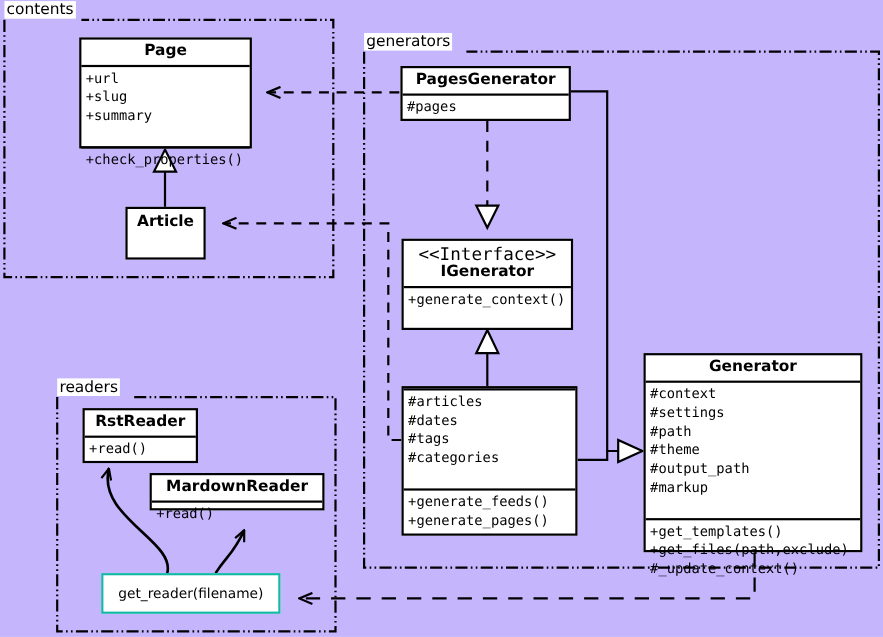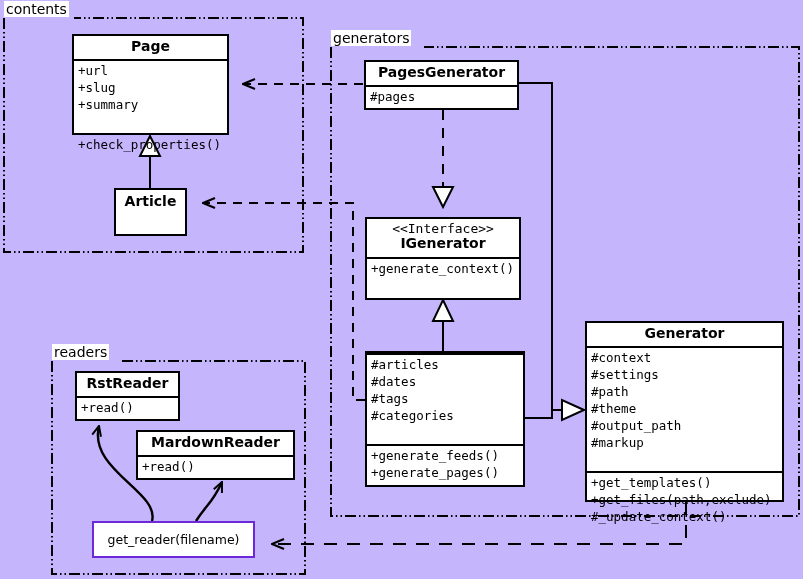--- a/index.html
+++ b/index.html
@@ -26,42 +26,42 @@
     font-size:14px;
     text-align:center;
     color:#000;
     padding:3px 4px 4px 4px;
     line-height:1.12;
     white-space:nowrap;
   }
   .uml-stereo{
     font-family:"DejaVu Sans Mono", monospace;
     font-weight:normal;
-    font-size:13px;
+    font-size:16px;
     text-align:center;
     color:#000;
     padding-top:3px;
     line-height:1.1;
   }
   .uml-sep{border-top:2px solid #000;}
   .uml-compartment{
     font-family:"DejaVu Sans Mono", monospace;
     font-size:12.5px;
     color:#000;
     padding:1px 3px 20px 4px;
     line-height:1.36;
     white-space:nowrap;
   }
   .uml-compartment div{white-space:nowrap;}
 
   
   .plainbox{
     position:absolute;
     background:#ffffff;
-    border:2px solid #6d28d9;
+    border:2px solid #14b8a6;
     box-sizing:border-box;
     display:flex;align-items:center;justify-content:center;
     font-family:"DejaVu Sans", sans-serif;
     font-size:12.5px;
     color:#000;
     z-index:5;
   }
 
   
   .pkg-label{
@@ -217,21 +217,21 @@
     </div>
   </div>
 
   <div class="umlbox" style="left:75px; top:371px; width:105px; height:50px;">
     <div class="uml-title">RstReader</div>
     <div class="uml-compartment uml-sep">
       <div>+read()</div>
     </div>
   </div>
 
-  <div class="umlbox" style="left:136px; top:430px; width:159px; height:50px;">
+  <div class="umlbox" style="left:136px; top:430px; width:159px; height:34px;">
     <div class="uml-title">MardownReader</div>
     <div class="uml-compartment uml-sep">
       <div>+read()</div>
     </div>
   </div>
 
   <div class="plainbox" style="left:92px; top:521px; width:163px; height:37px;">
     <span>get_reader(filename)</span>
   </div>
 

